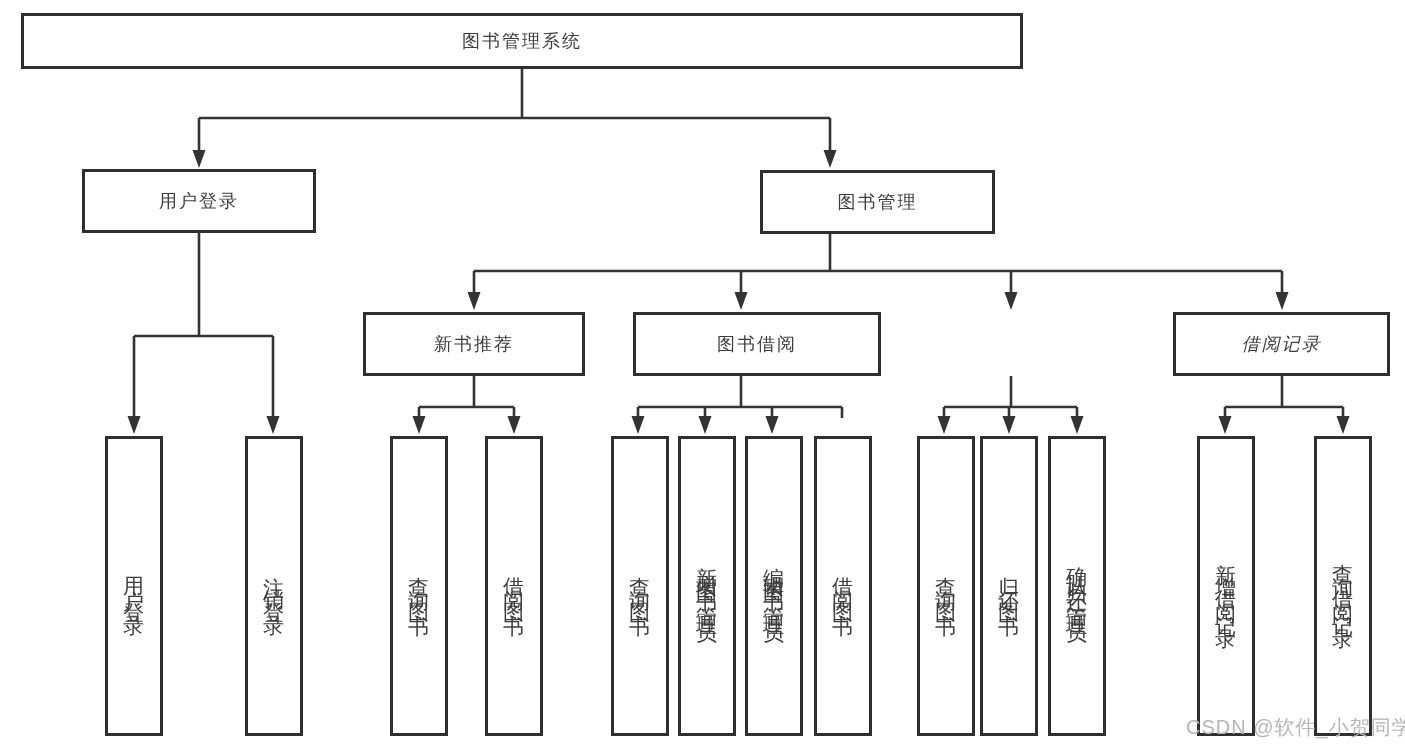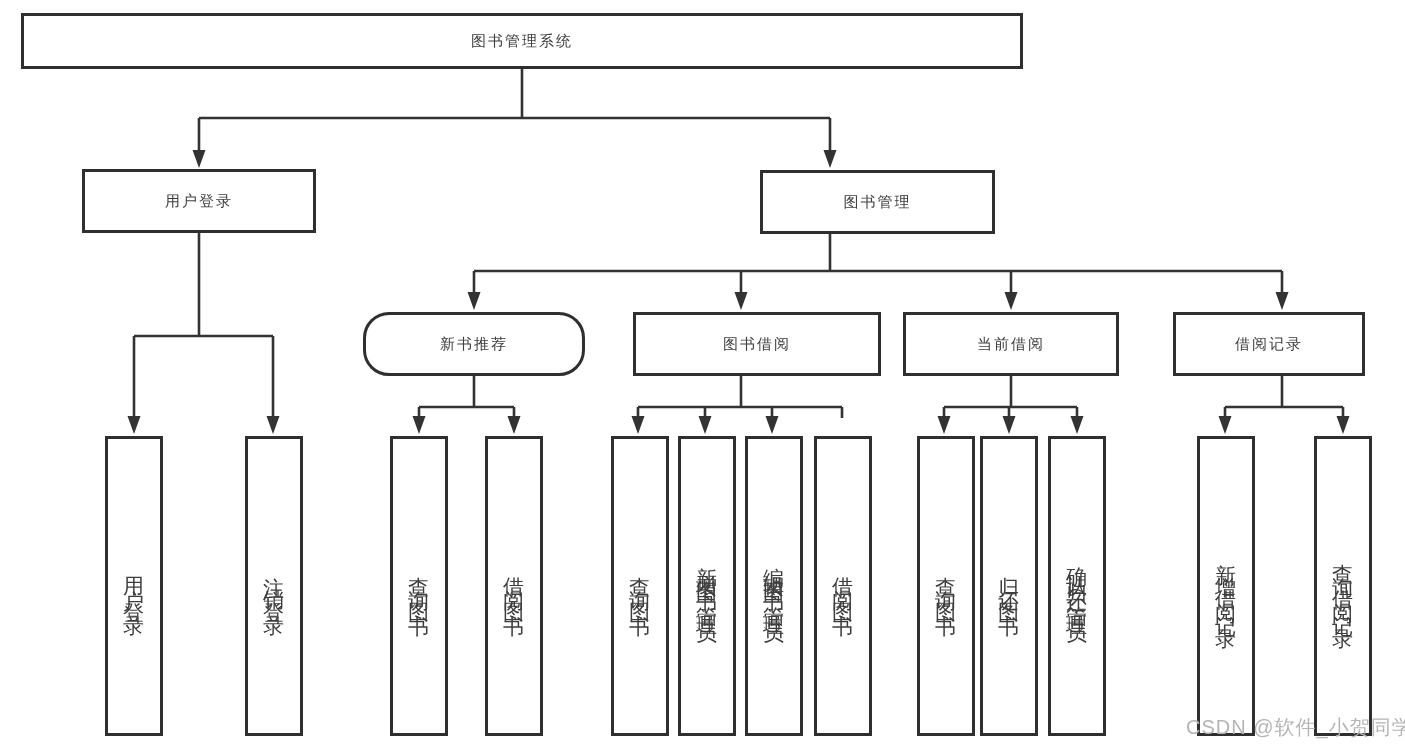--- a/index.html
+++ b/index.html
@@ -8,21 +8,21 @@
     font-family:"Liberation Sans","DejaVu Sans",sans-serif;
     color:#3d3d3d;
   }
   #stage{position:absolute;inset:0;width:1405px;height:747px;}
   svg.connectors{position:absolute;left:0;top:0;z-index:1;}
   .hbox,.vbox{
     position:absolute;box-sizing:border-box;background:#ffffff;
     border:3px solid #2f2f2f;display:flex;align-items:center;justify-content:center;
     z-index:2;
   }
-  .hbox{font-size:15px;letter-spacing:2px;}
+  .hbox{font-size:18px;letter-spacing:2px;}
   .vbox{width:58px;top:436px;height:300px;}
   .vbox .vtext{
     writing-mode:vertical-rl;
     font-size:21px;letter-spacing:13px;line-height:1;
     max-height:288px;
   }
   .vbox .vtext.dense{letter-spacing:8px;}
   .watermark{
     position:absolute;left:1186px;top:714px;z-index:5;
     font-size:20px;color:#b7b4b4;letter-spacing:1px;white-space:nowrap;
@@ -54,24 +54,23 @@
       M937.5 416L950.5 416L944 434Z  M1002.5 416L1015.5 416L1009 434Z
       M1070.5 416L1083.5 416L1077 434Z
       M1218.5 416L1231.5 416L1225 434Z  M1336.5 416L1349.5 416L1343 434Z"></path>
   </svg>
 
   <div class="hbox" style="left:21px;top:13px;width:1002px;height:56px;">图书管理系统</div>
 
   <div class="hbox" style="left:82px;top:169px;width:234px;height:64px;">用户登录</div>
   <div class="hbox" style="left:712px;top:170px;width:235px;height:64px;margin-left:48px;">图书管理</div>
 
-  <div class="hbox" style="left:363px;top:312px;width:222px;height:64px;border-radius:26px;">新书推荐</div>
+  <div class="hbox" style="left:363px;top:312px;width:222px;height:64px;">新书推荐</div>
   <div class="hbox" style="left:633px;top:312px;width:248px;height:64px;">图书借阅</div>
-  <div class="hbox" style="left:903px;top:312px;width:216px;height:64px;">当前借阅</div>
-  <div class="hbox" style="left:1173px;top:312px;width:192px;height:64px;">借阅记录</div>
+  <div class="hbox" style="left:1173px;top:312px;width:217px;height:64px;font-style:italic;">借阅记录</div>
 
   <div class="vbox" style="left:105px;">
     <span class="vtext">用户登录</span>
   </div>
   <div class="vbox" style="left:245px;">
     <span class="vtext">注销登录</span>
   </div>
 
   <div class="vbox" style="left:390px;">
     <span class="vtext">查询图书</span>

